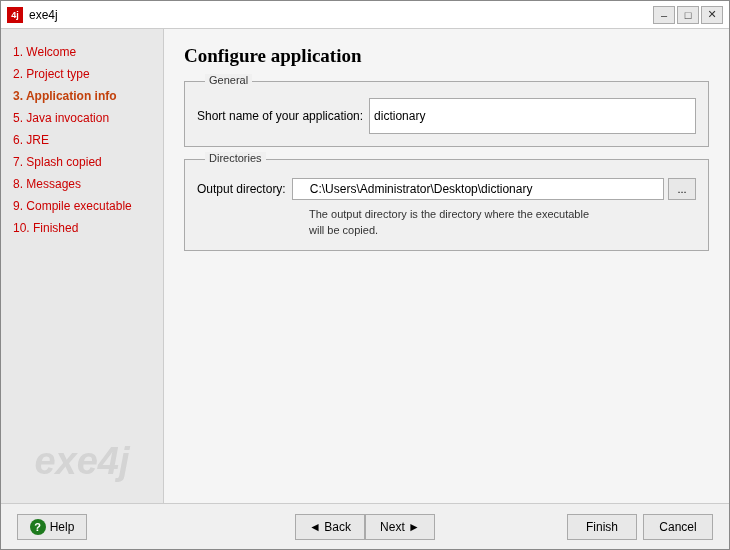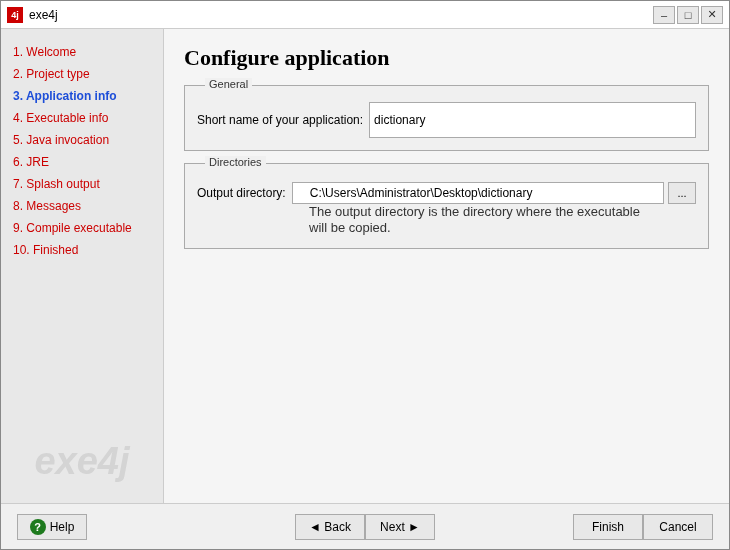--- a/index.html
+++ b/index.html
@@ -99,34 +99,34 @@
 
     .sidebar-item {
       line-height: 20px;
       cursor: pointer;
       padding: 1px 2px;
       color: #cc0000;
       font-size: 12px;
     }
 
     .sidebar-item.active {
-      color: #1d4ed8;
+      color: #c2410c;
       font-weight: bold;
     }
 
     .main-panel {
       flex: 1;
       background: #f5f5f5;
       padding: 16px 20px;
       display: flex;
       flex-direction: column;
     }
 
     .main-title {
-      font-size: 22px;
+      font-size: 19px;
       font-weight: bold;
       color: #000;
       margin-bottom: 14px;
       font-family: "Times New Roman", serif;
     }
 
     .section-group {
       border: 1px solid #aaa;
       background: #f0f0f0;
       margin-bottom: 12px;
@@ -190,22 +190,23 @@
       background: #e8e8e8;
       cursor: pointer;
       font-size: 11px;
       margin-left: 4px;
       display: flex;
       align-items: center;
       justify-content: center;
     }
 
     .help-text {
-      font-size: 13px;
+      font-size: 11px;
       color: #333;
+      margin-top: 6px;
       line-height: 16px;
       margin-left: 112px;
     }
 
     .spacer { flex: 1; }
 
     .footer {
       height: 46px;
       background: #f0f0f0;
       border-top: 1px solid #ccc;
@@ -222,20 +223,21 @@
     }
 
     .footer-center {
       display: flex;
     }
 
     .footer-right {
       flex: 1;
       display: flex;
       justify-content: flex-end;
+      gap: 6px;
     }
 
     .btn {
       height: 26px;
       min-width: 70px;
       border: 1px solid #aaa;
       background: #e8e8e8;
       cursor: pointer;
       font-size: 12px;
       padding: 0 10px;
@@ -287,30 +289,27 @@
       <div class="sidebar-item">
         <span>1. </span><span>Welcome</span>
       </div>
       <div class="sidebar-item">
         <span>2. </span><span>Project type</span>
       </div>
       <div class="sidebar-item active">
         <span>3. </span><span>Application info</span>
       </div>
       <div class="sidebar-item">
-        <span>4. </span><span>Executable info</span>
-      </div>
-      <div class="sidebar-item">
         <span>5. </span><span>Java invocation</span>
       </div>
       <div class="sidebar-item">
         <span>6. </span><span>JRE</span>
       </div>
       <div class="sidebar-item">
-        <span>7. </span><span>Splash output</span>
+        <span>7. </span><span>Splash copied</span>
       </div>
       <div class="sidebar-item">
         <span>8. </span><span>Messages</span>
       </div>
       <div class="sidebar-item">
         <span>9. </span><span>Compile executable</span>
       </div>
       <div class="sidebar-item">
         <span>10. </span><span>Finished</span>
       </div>

